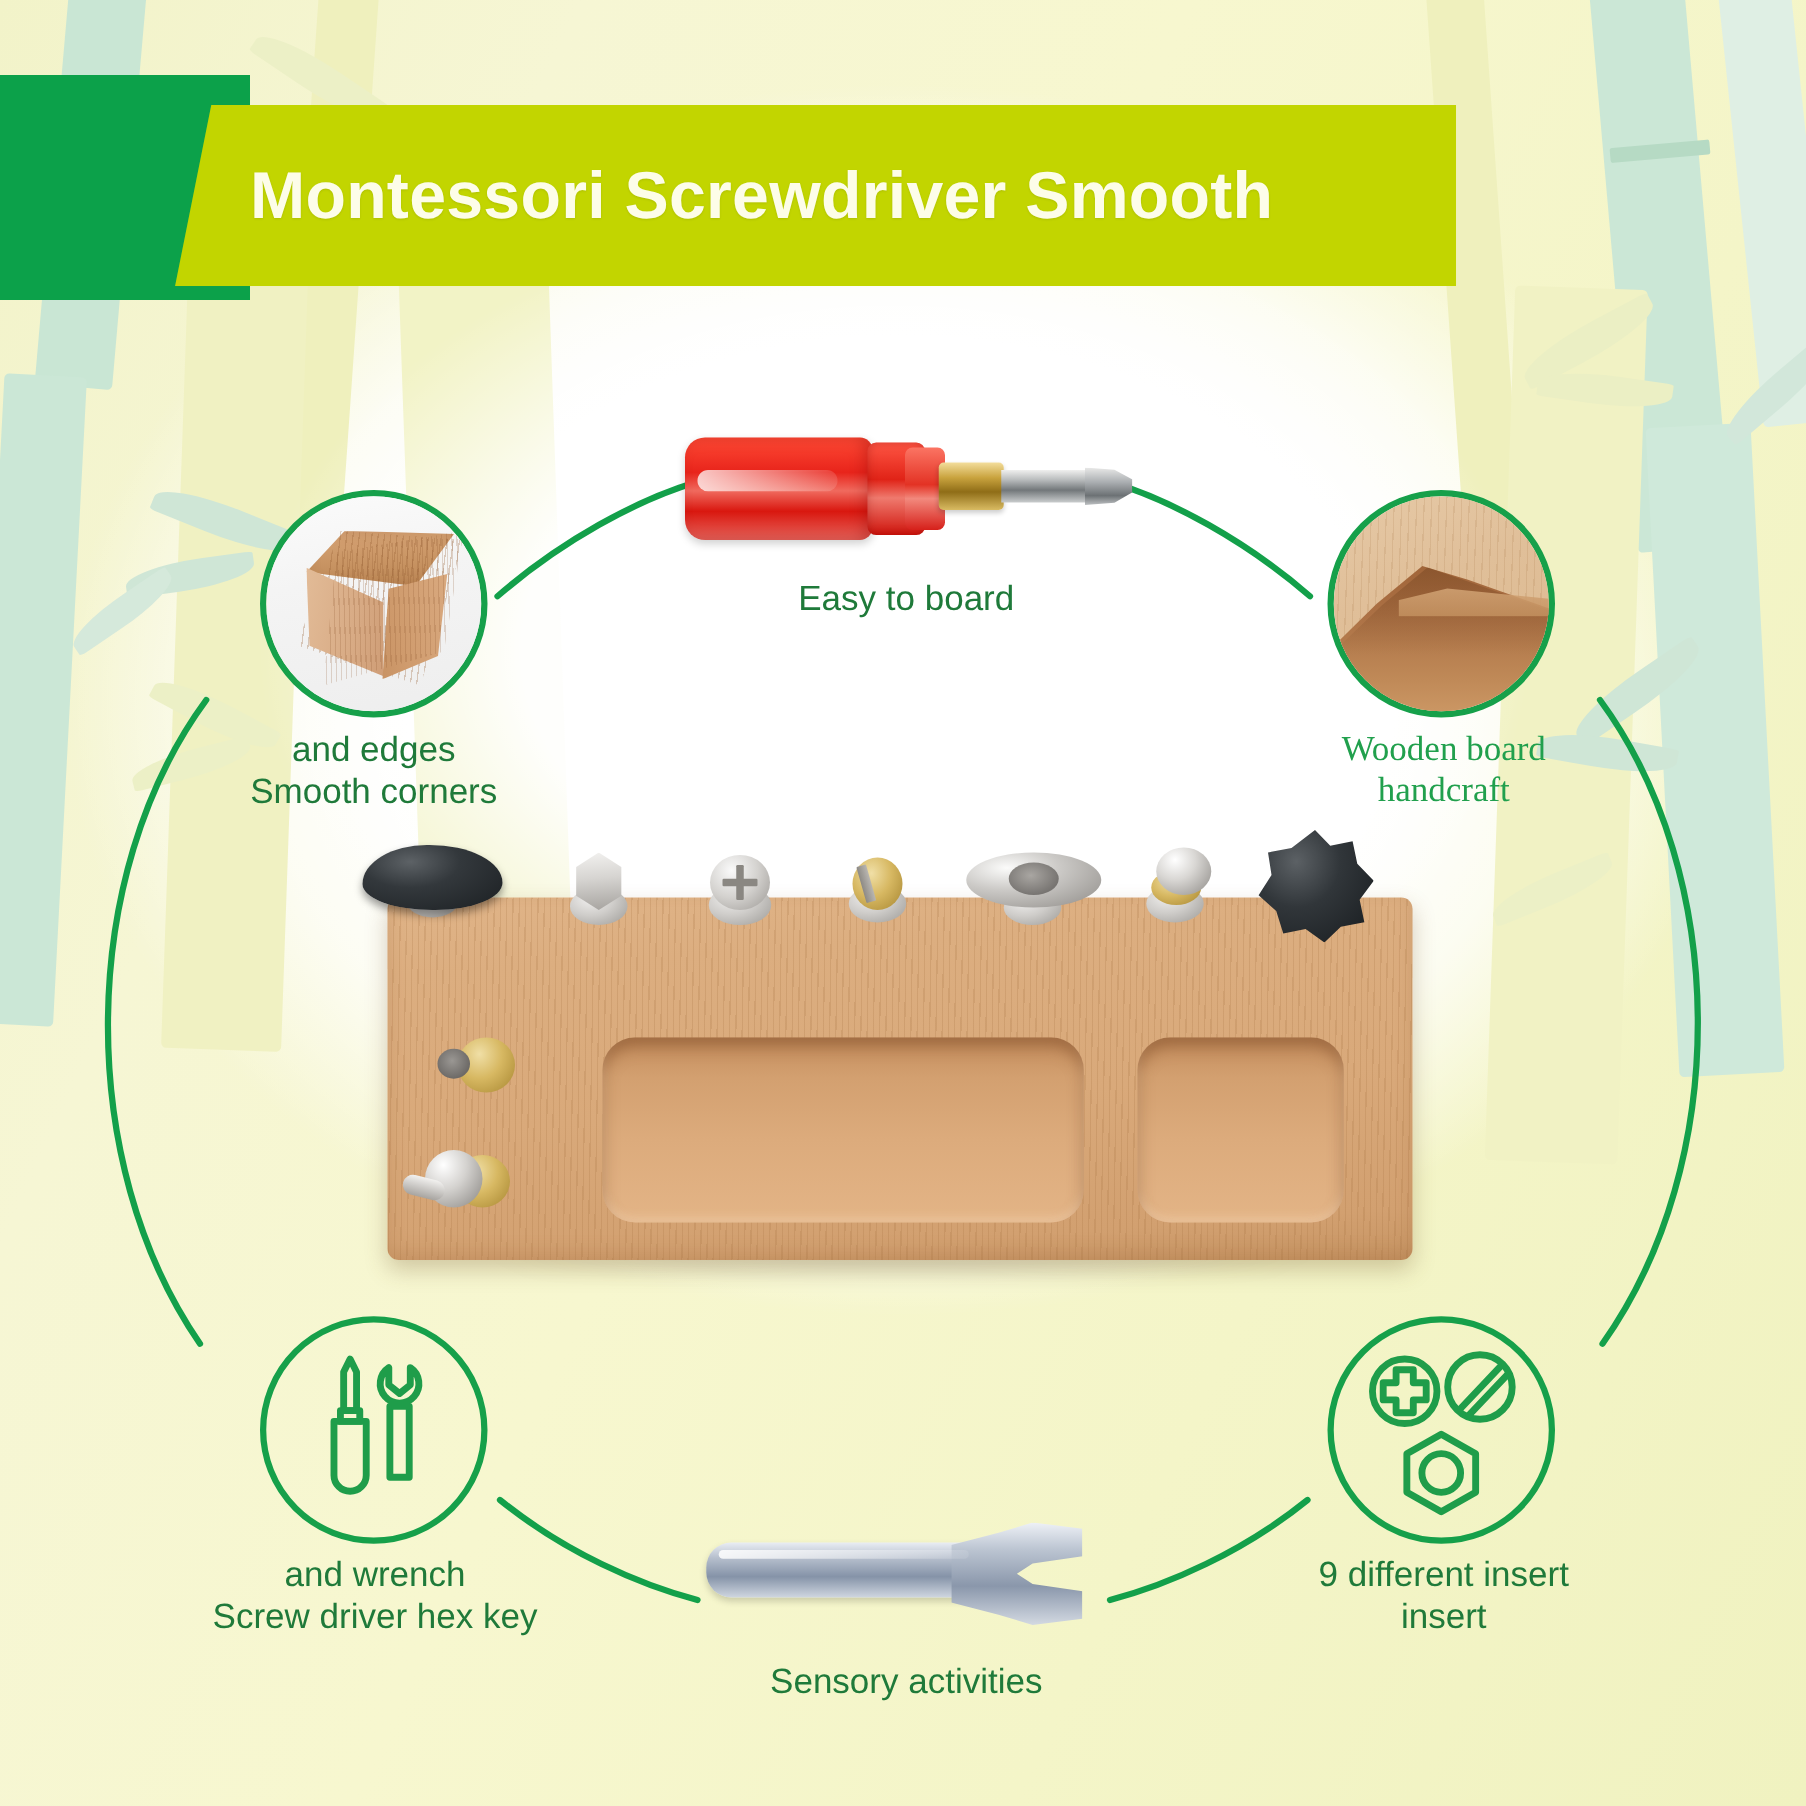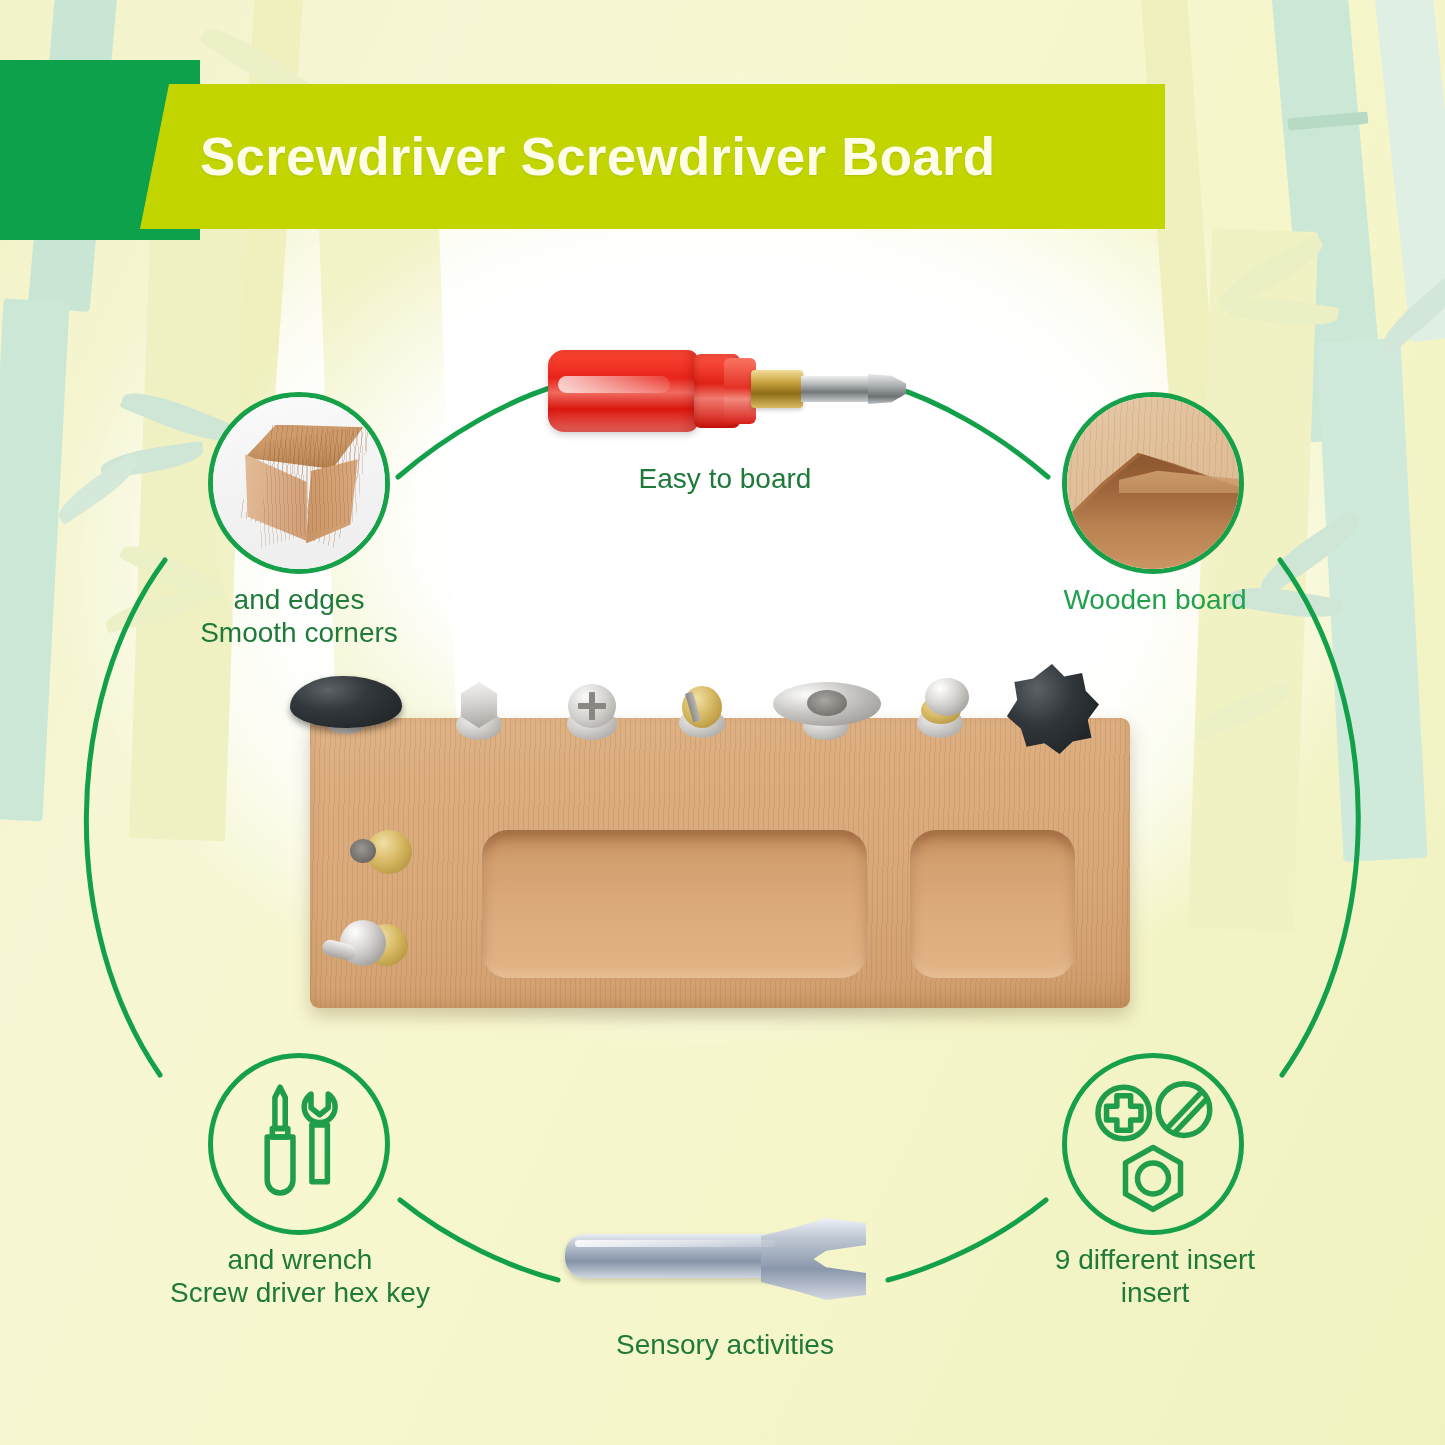--- a/index.html
+++ b/index.html
@@ -277,21 +277,21 @@
       <path d="M1282,1075 C 1385,930 1383,700 1280,560"></path>
       <path d="M398,477 C 450,432 510,400 556,386"></path>
       <path d="M1048,477 C 996,432 936,400 890,386"></path>
       <path d="M400,1200 C 452,1242 512,1268 558,1280"></path>
       <path d="M1046,1200 C 994,1242 934,1268 888,1280"></path>
     </g>
   </svg>
 
   <div class="hdr-green"></div>
   <div class="hdr-band"></div>
-  <div class="hdr-title">Screwdriver Screwdriver Board</div>
+  <div class="hdr-title">Montessori Screwdriver Smooth</div>
 
   <div class="circle" style="left:208px;top:392px;width:182px;height:182px;">
     <div class="photo-corner">
       <div class="wood-block">
         <div class="wb-top"></div>
         <div class="wb-top-grain"></div>
         <div class="wb-left"></div>
         <div class="wb-right"></div>
         <div class="wb-right-grain"></div>
       </div>
@@ -303,22 +303,23 @@
   </div>
 
   <div class="circle" style="left:1062px;top:392px;width:182px;height:182px;">
     <div class="photo-groove">
       <div class="pg-grain"></div>
       <div class="pg-dark"></div>
       <div class="pg-dark2"></div>
       <div class="pg-lip"></div>
     </div>
   </div>
-  <div class="cap bright" style="left:1000px;top:583px;width:310px;">
+  <div class="cap bright" style="left:1000px;top:583px;width:310px;font-family:Liberation Serif, serif;">
     <div>Wooden board</div>
+    <div>handcraft</div>
   </div>
 
   <div class="sd">
     <div class="sd-handle"></div>
     <div class="sd-hl"></div>
     <div class="sd-collar"></div>
     <div class="sd-collar2"></div>
     <div class="sd-ferrule"></div>
     <div class="sd-shaft"></div>
     <div class="sd-tip"></div>

